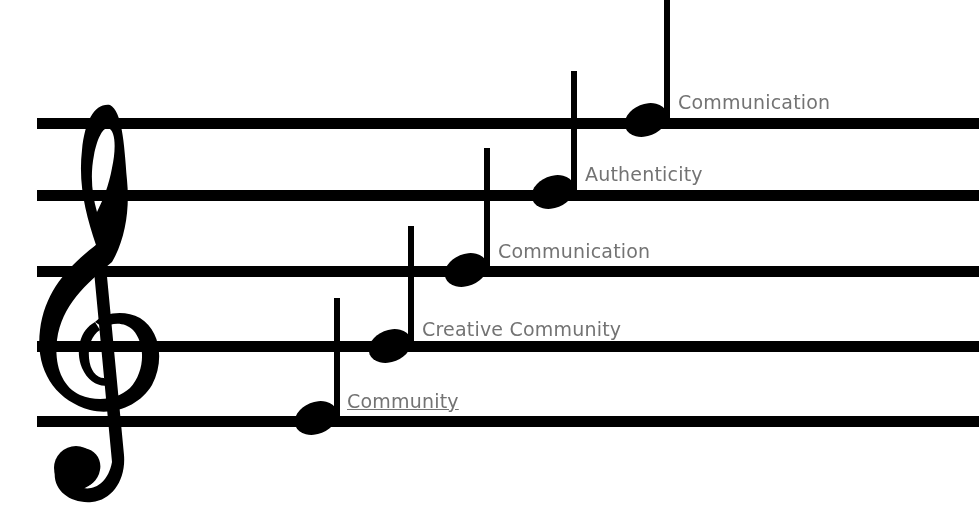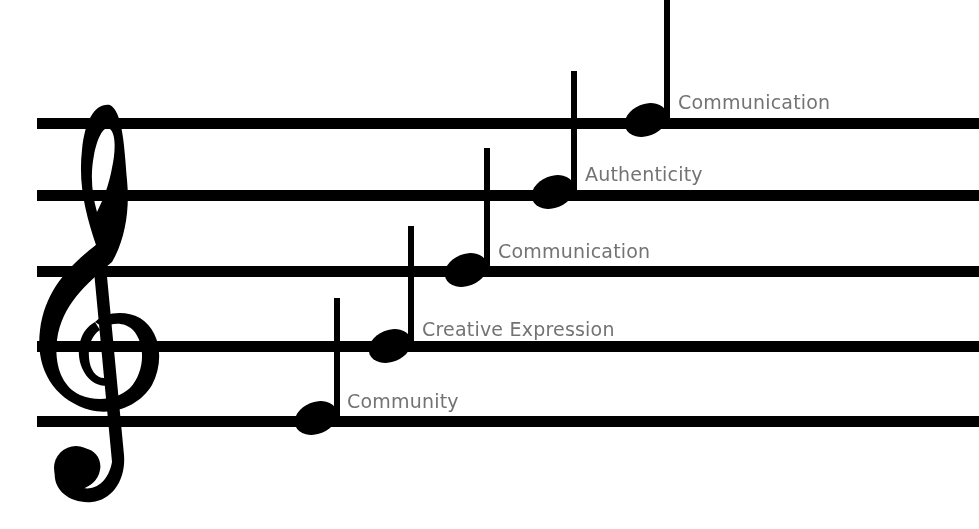--- a/index.html
+++ b/index.html
@@ -45,27 +45,27 @@
       <circle cx="76" cy="468" r="22"></circle>
 
       <path d="M95,322 C80,330 75,350 82,368 C88,382 100,388 110,385 L104,378
                C96,378 90,370 89,358 C88,345 92,335 100,330 Z"></path>
     </g>
   </svg>
 
   <div class="note">
     <div class="note-stem" style="left:334px; top:298px; height:122px;"></div>
     <div class="note-head" style="left:294px; top:402px;"></div>
-    <div class="note-label" style="left:347px; top:390px;">Community</div>
+    <div class="note-label" style="left:347px; top:390px;text-decoration:underline;">Community</div>
   </div>
 
   <div class="note">
     <div class="note-stem" style="left:408px; top:226px; height:118px;"></div>
     <div class="note-head" style="left:368px; top:330px;"></div>
-    <div class="note-label" style="left:422px; top:318px;">Creative Expression</div>
+    <div class="note-label" style="left:422px; top:318px;">Creative Community</div>
   </div>
 
   <div class="note">
     <div class="note-stem" style="left:484px; top:148px; height:122px;"></div>
     <div class="note-head" style="left:444px; top:254px;"></div>
     <div class="note-label" style="left:498px; top:240px;">Communication</div>
   </div>
 
   <div class="note">
     <div class="note-stem" style="left:571px; top:71px; height:122px;"></div>

